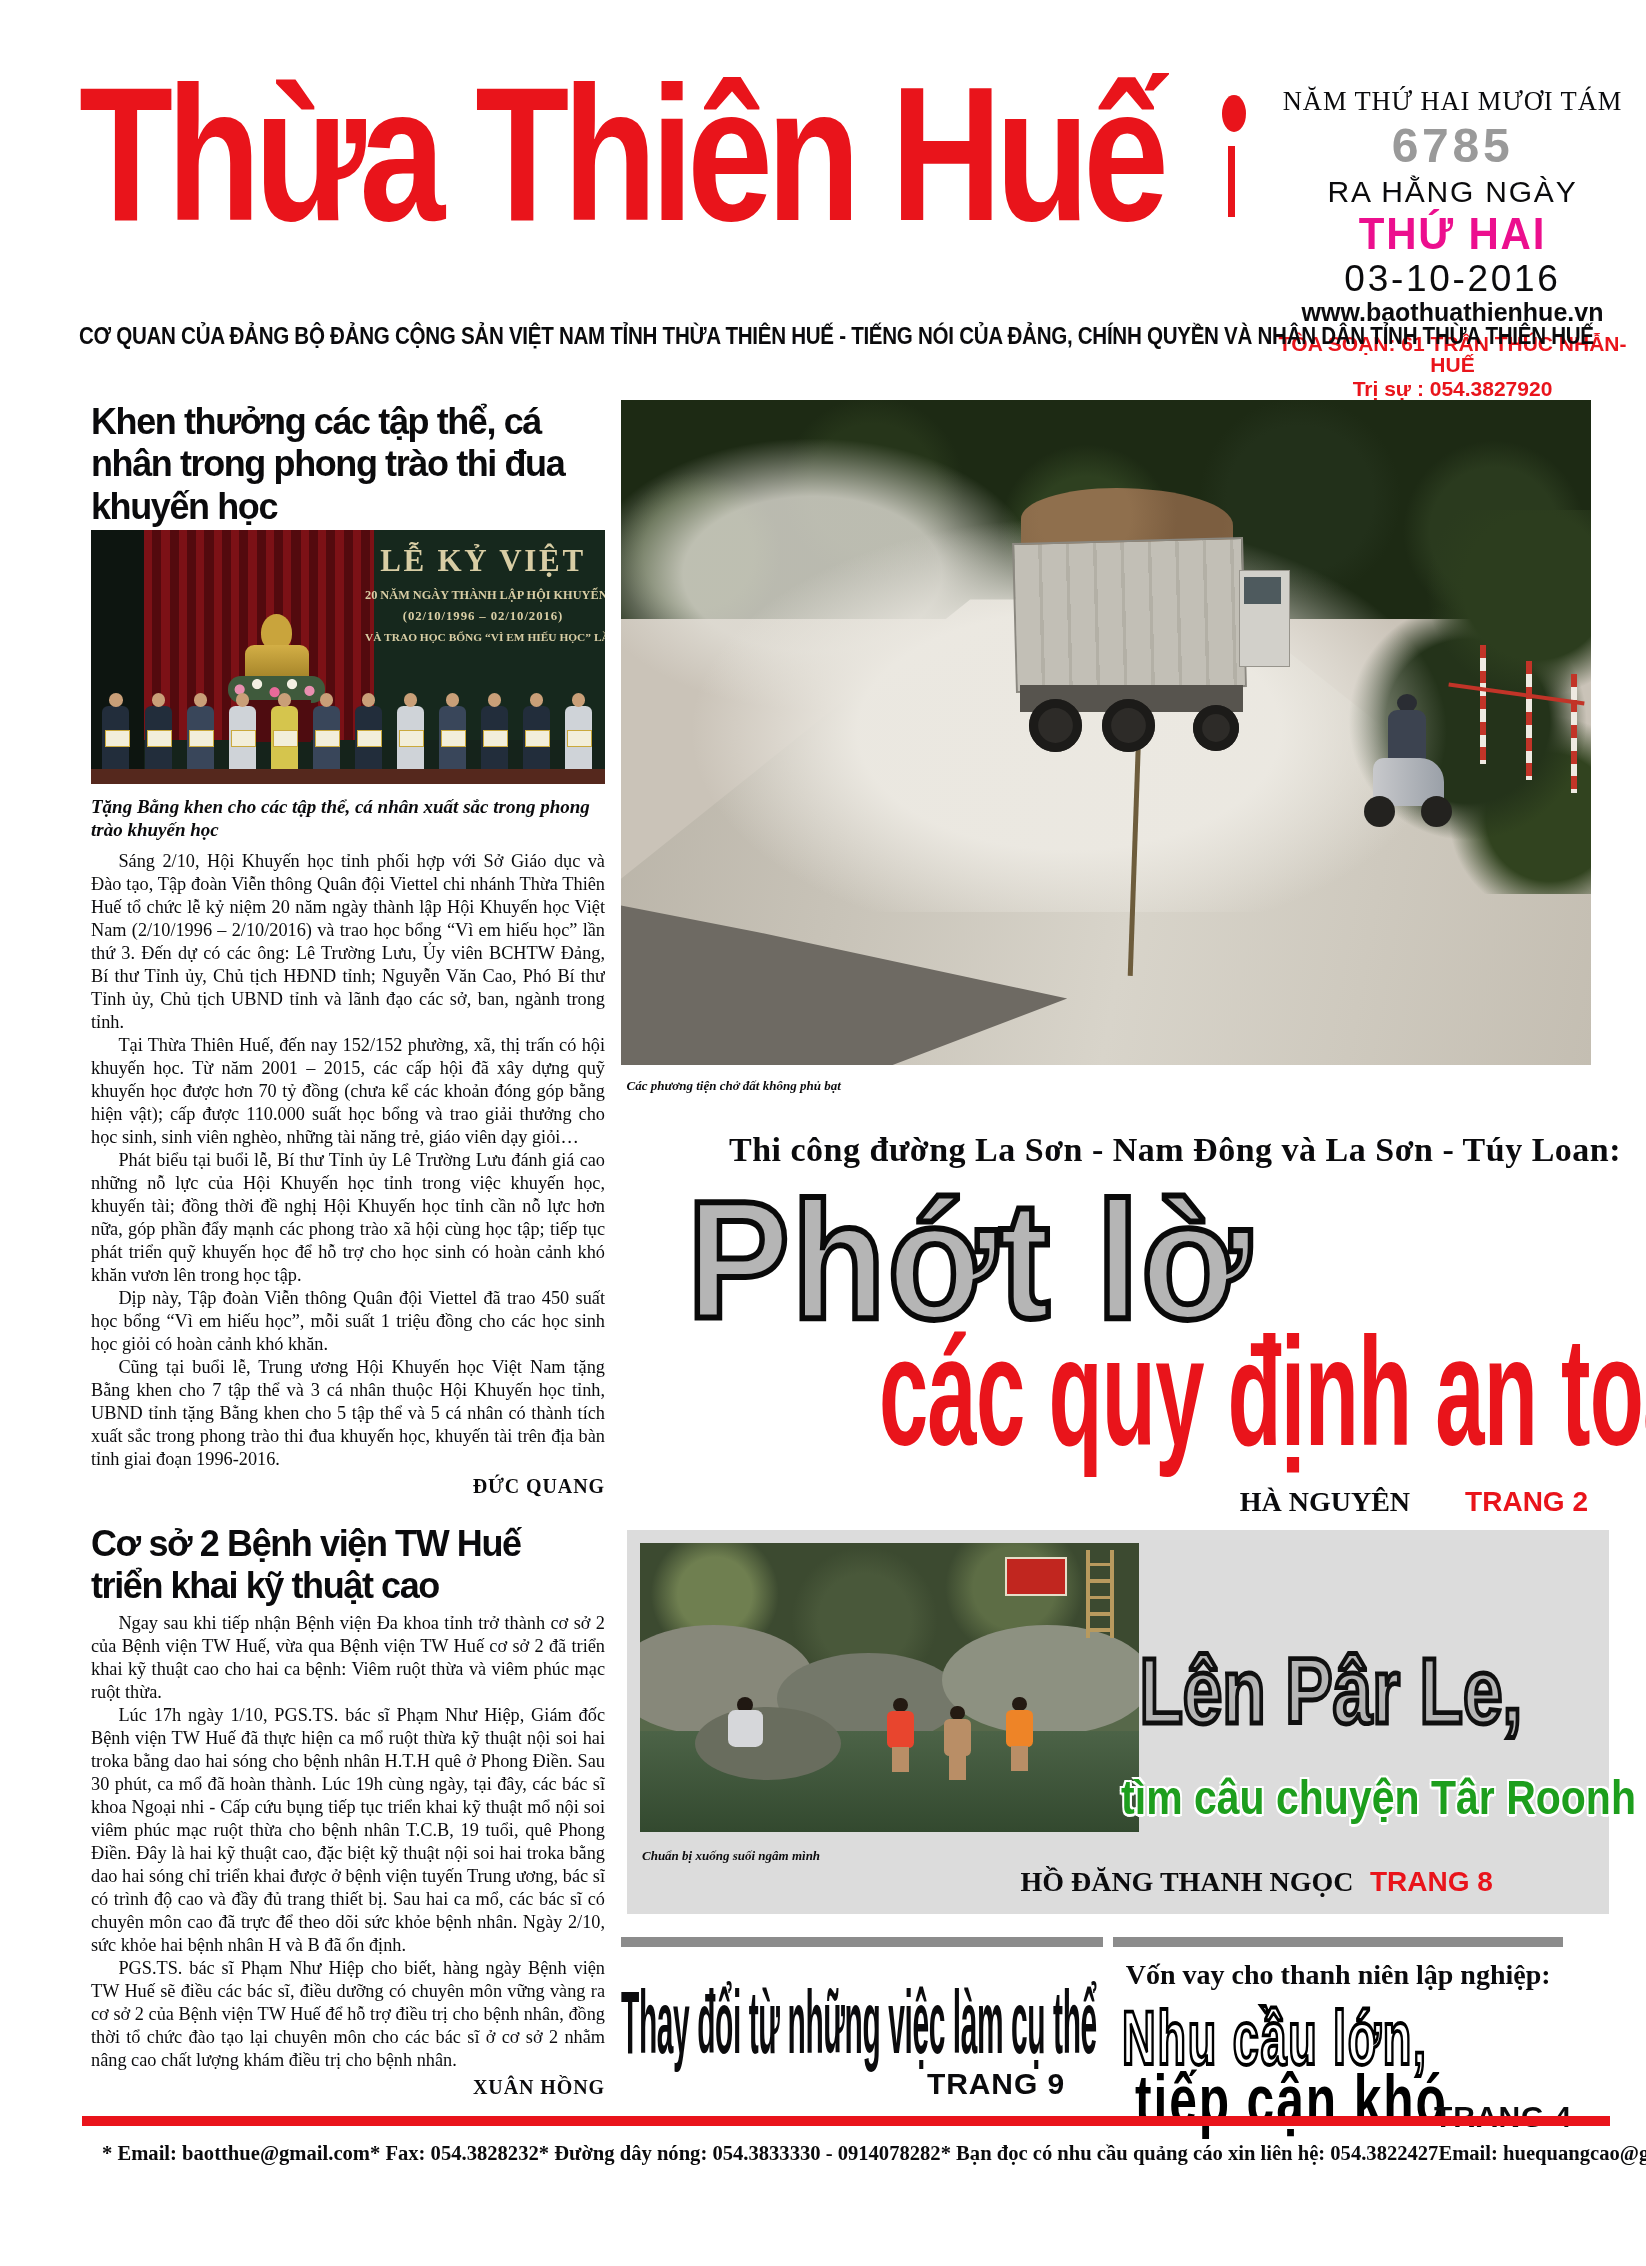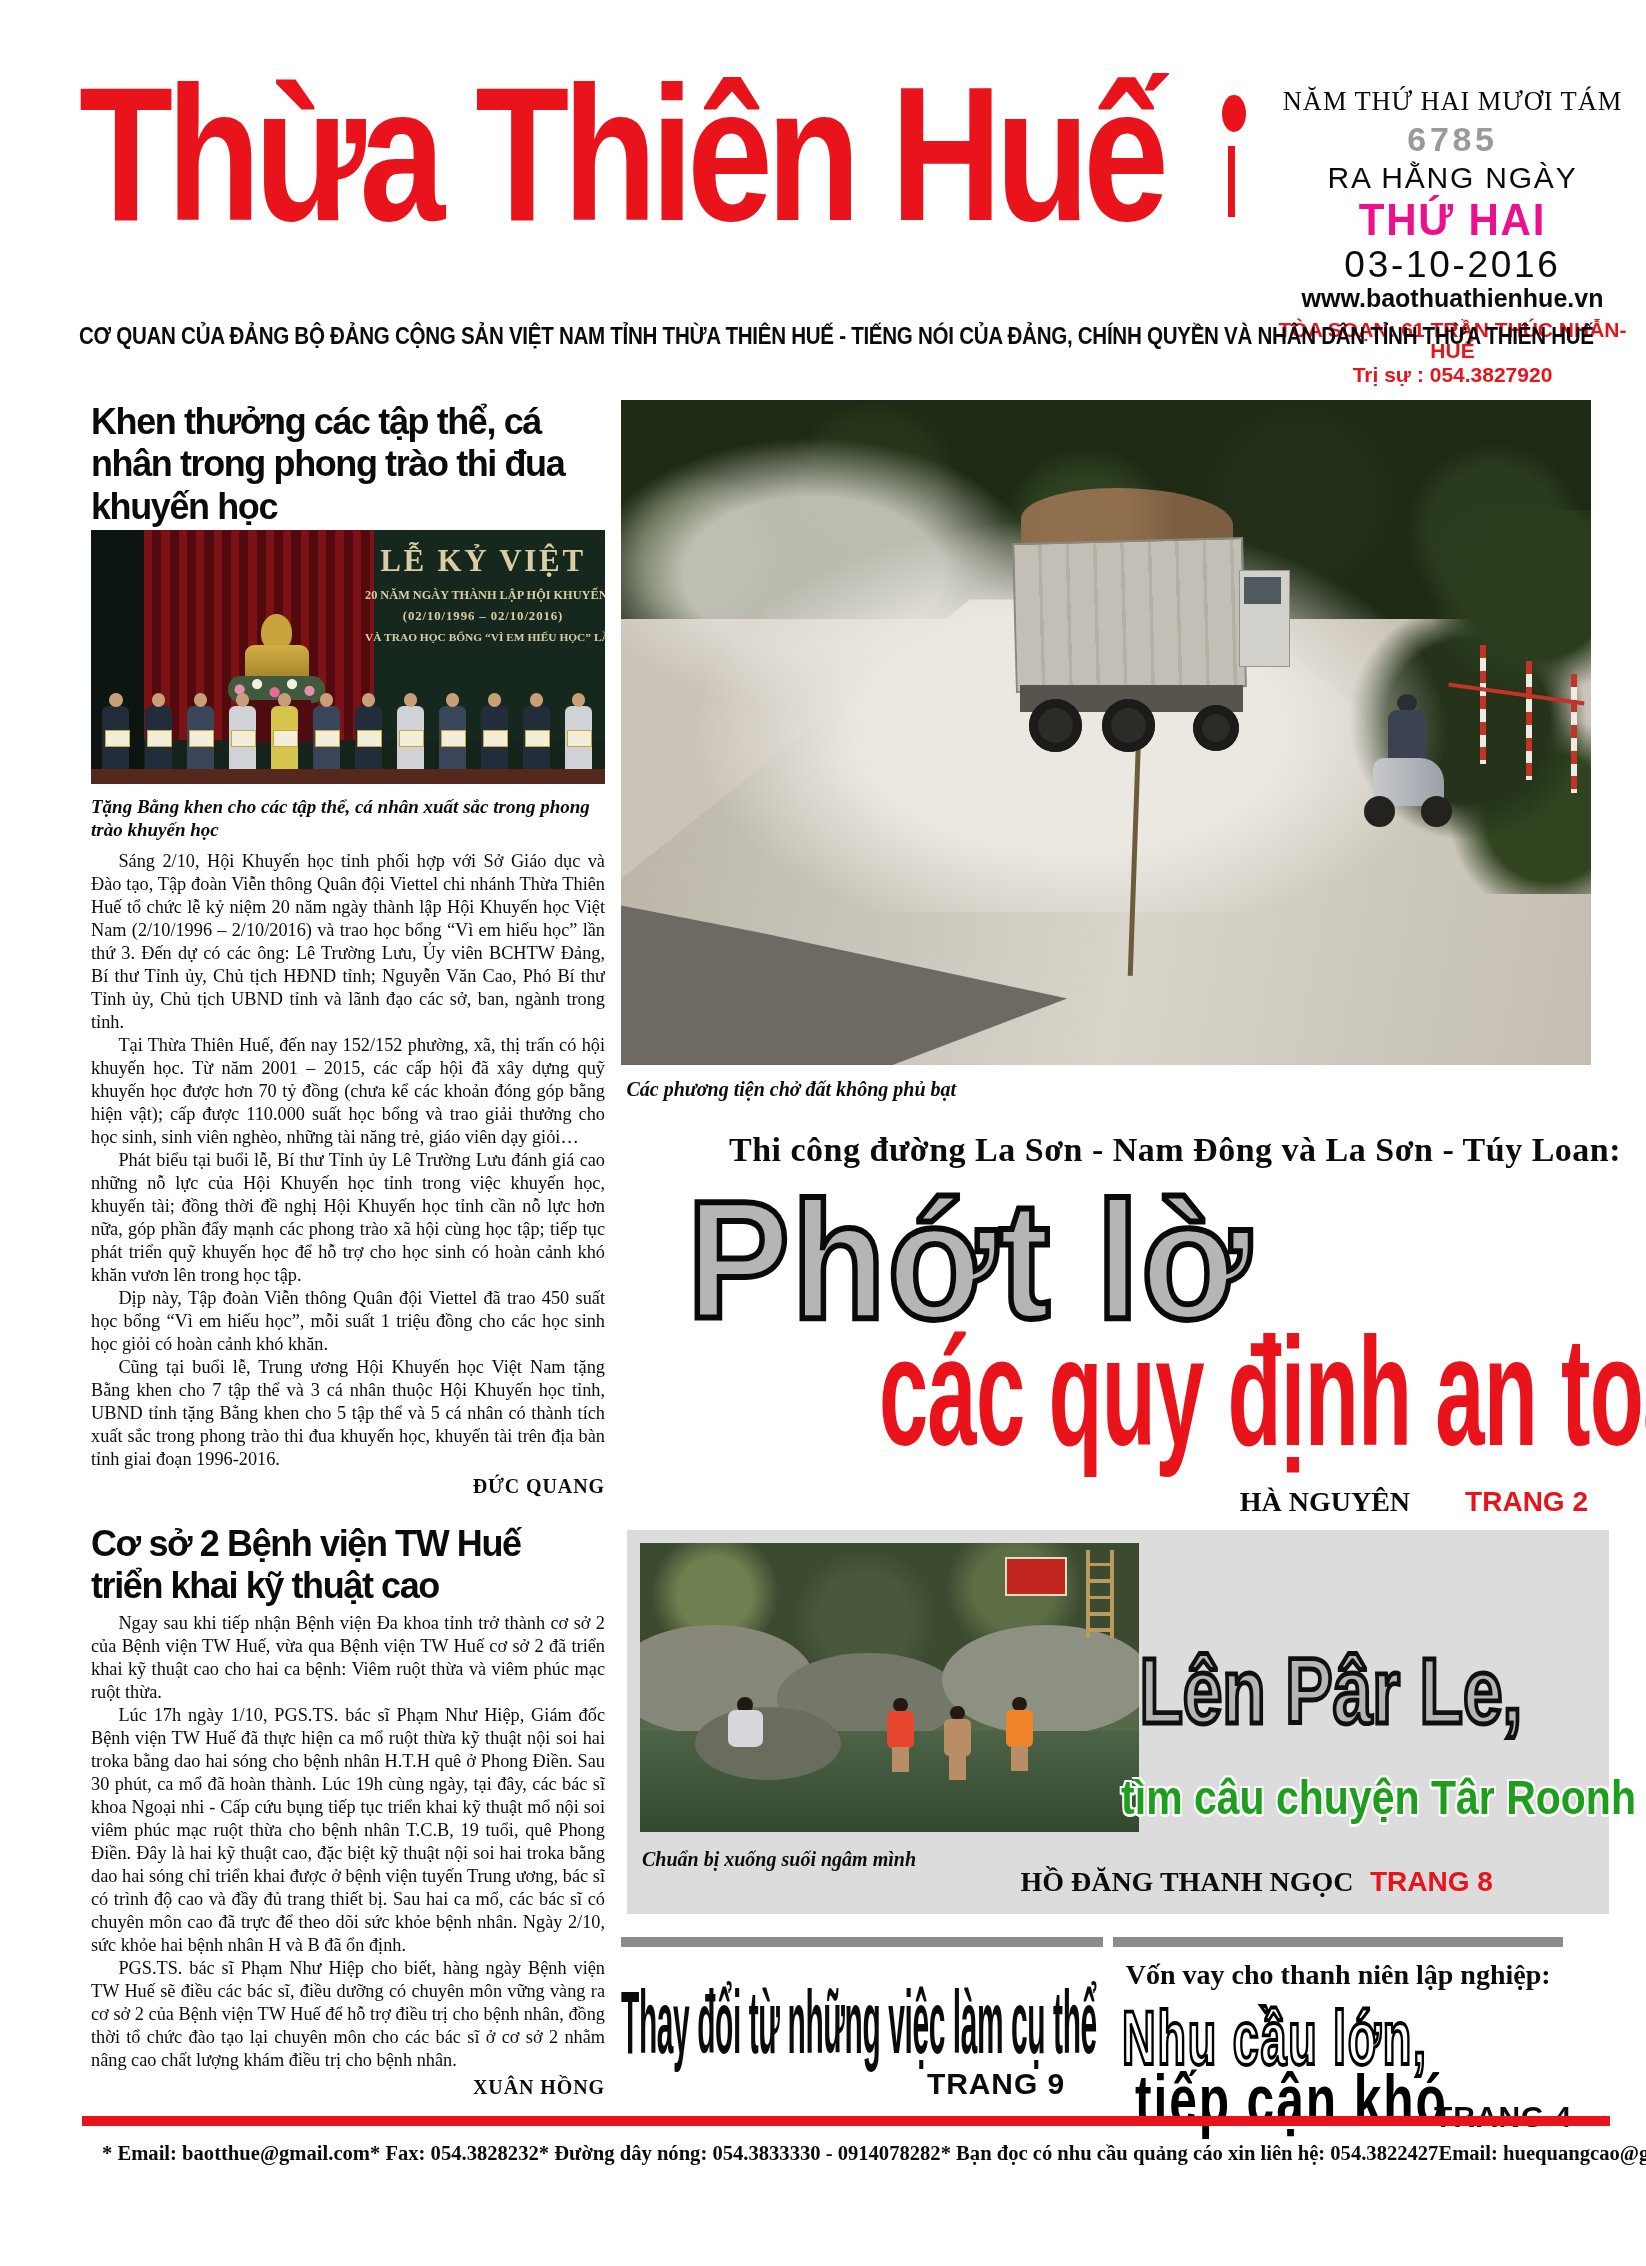--- a/index.html
+++ b/index.html
@@ -7,21 +7,21 @@
         font-family:"Liberation Serif","DejaVu Serif",serif;color:#0b0b0d;}
 
   
   .masthead{position:absolute;left:79px;top:58px;font-family:"Liberation Sans","DejaVu Sans",sans-serif;
     font-weight:bold;font-size:157px;letter-spacing:-6.4px;color:#e9141b;white-space:nowrap;
     transform:scale(.98,1.22);transform-origin:left top;line-height:1;}
   .mast-dot{position:absolute;left:1222px;top:95px;width:24px;height:37px;border-radius:50%;background:#e9141b;}
   .mast-bar{position:absolute;left:1228px;top:146px;width:7.3px;height:71px;background:#e9141b;}
   .hdr-right{position:absolute;left:1265px;top:88px;width:375px;text-align:center;line-height:1;}
   .hr-year{font-size:26.5px;letter-spacing:0.9px;}
-  .hr-issue{font-family:"Liberation Sans","DejaVu Sans",sans-serif;font-weight:bold;color:#9a9a9a;font-size:34px;margin-top:7.3px;letter-spacing:3.7px;}
+  .hr-issue{font-family:"Liberation Sans","DejaVu Sans",sans-serif;font-weight:bold;color:#9a9a9a;font-size:48px;margin-top:7.3px;letter-spacing:3.7px;}
   .hr-freq{font-family:"Liberation Sans","DejaVu Sans",sans-serif;font-size:30px;margin-top:7.3px;letter-spacing:1.8px;}
   .hr-day{font-family:"Liberation Sans","DejaVu Sans",sans-serif;font-weight:bold;color:#ec0f8e;font-size:42px;margin-top:5.5px;letter-spacing:1.8px;transform:scaleY(1.05);}
   .hr-date{font-family:"Liberation Sans","DejaVu Sans",sans-serif;font-size:37px;margin-top:5.5px;letter-spacing:2.7px;}
   .hr-web{font-family:"Liberation Sans","DejaVu Sans",sans-serif;font-weight:bold;font-size:25px;margin-top:3px;}
   .hr-addr{font-family:"Liberation Sans","DejaVu Sans",sans-serif;font-weight:bold;color:#e9141b;font-size:21px;margin-top:8.2px;}
   .hr-phone{font-family:"Liberation Sans","DejaVu Sans",sans-serif;font-weight:bold;color:#e9141b;font-size:21px;margin-top:2.7px;}
   .tagline{position:absolute;left:79px;top:322px;width:1179px;font-family:"Liberation Sans","DejaVu Sans",sans-serif;
     font-weight:bold;font-size:20.6px;letter-spacing:-0.3px;white-space:nowrap;transform:scaleY(1.15);transform-origin:left top;}
 
   
@@ -105,21 +105,21 @@
   .p2-helmet{position:absolute;left:40px;top:0;width:20px;height:18.3px;border-radius:50%;background:#2a2d33;}
   .p2-body{position:absolute;left:31px;top:16.4px;width:38px;height:57px;border-radius:9.1px;background:#3c4350;}
   .p2-bike{position:absolute;left:16.4px;top:64px;width:71px;height:48px;border-radius:11px 24px 7.3px 7.3px;
     background:linear-gradient(90deg,#c8c9cc,#9aa0a8);}
   .p2-bw1,.p2-bw2{position:absolute;top:102px;width:31px;height:31px;border-radius:50%;background:#23221f;}
   .p2-bw1{left:7.3px;} .p2-bw2{left:64px;}
   .p2-pole{position:absolute;width:6.4px;height:119px;background:repeating-linear-gradient(180deg,#c23428 0 12.8px,#efeae2 12.8px 25.6px);}
   .p2-rope{position:absolute;left:827px;top:292px;width:137px;height:3.7px;background:#c23428;transform:rotate(8deg);}
   .p2-stick{position:absolute;left:512px;top:274px;width:4.6px;height:302px;background:#6d5c3c;transform:rotate(2deg);}
 
-  .photocap{position:absolute;font-weight:bold;font-style:italic;font-size:20px;}
+  .photocap{position:absolute;font-weight:bold;font-style:italic;font-size:13px;}
   .cap2{left:5.5px;top:678px;}
   .kicker{position:absolute;left:108px;top:731px;font-weight:bold;font-size:34px;white-space:nowrap;letter-spacing:0.5px;}
   .bighead1{position:absolute;left:66px;top:778px;font-family:"Liberation Sans","DejaVu Sans",sans-serif;
     font-weight:bold;font-size:154px;line-height:1;color:#b5b5b5;-webkit-text-stroke:5.5px #0a0a0a;
     letter-spacing:1.8px;transform:scaleY(1.08);transform-origin:left top;white-space:nowrap;}
   .bighead2{position:absolute;left:258px;top:916px;font-family:"Liberation Sans","DejaVu Sans",sans-serif;
     font-weight:bold;font-size:108px;line-height:1;color:#e9141b;white-space:nowrap;letter-spacing:-0.9px;
     transform:scale(.82,1.42);transform-origin:left top;}
   .lead-by{position:absolute;right:22px;top:1086px;font-size:28px;font-weight:bold;white-space:nowrap;}
   .lead-by .pg{font-family:"Liberation Sans","DejaVu Sans",sans-serif;color:#e9141b;margin-left:55px;}

